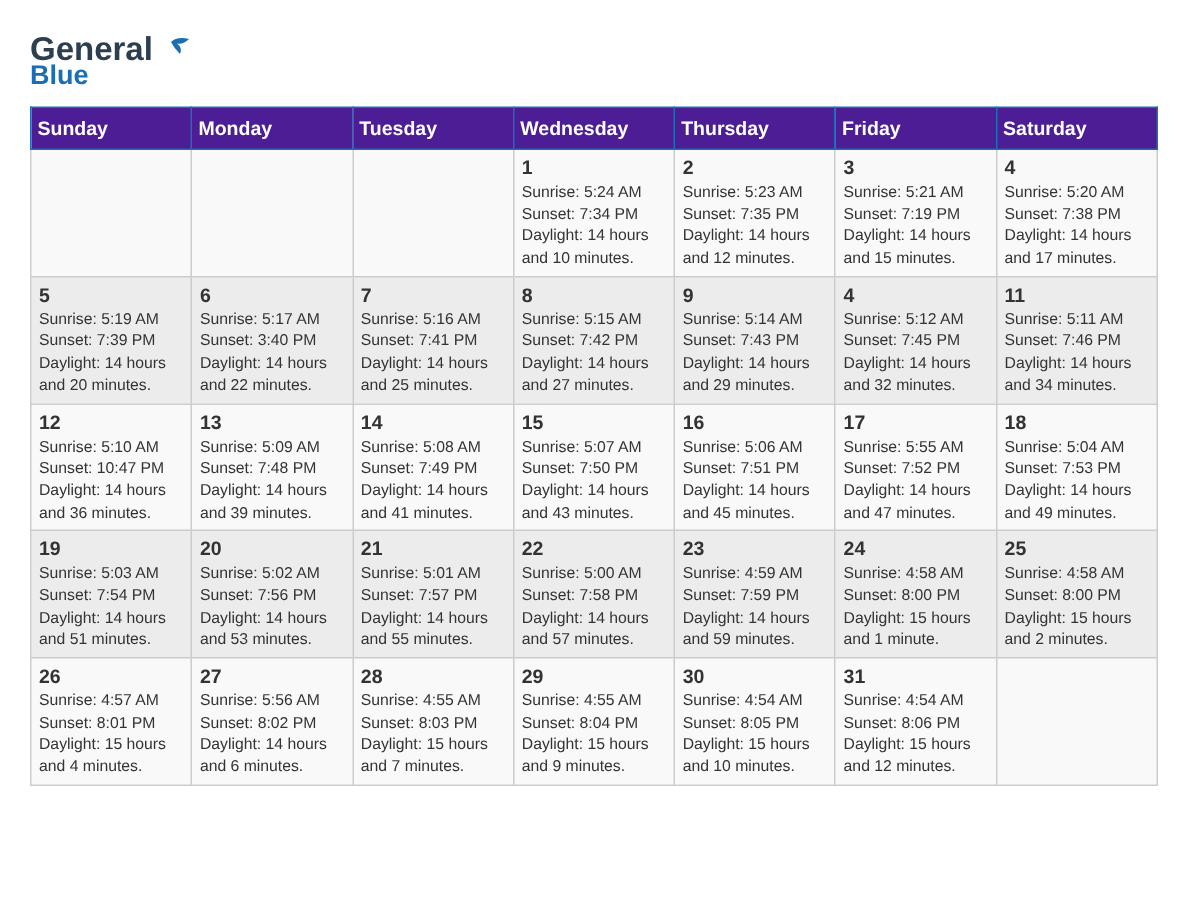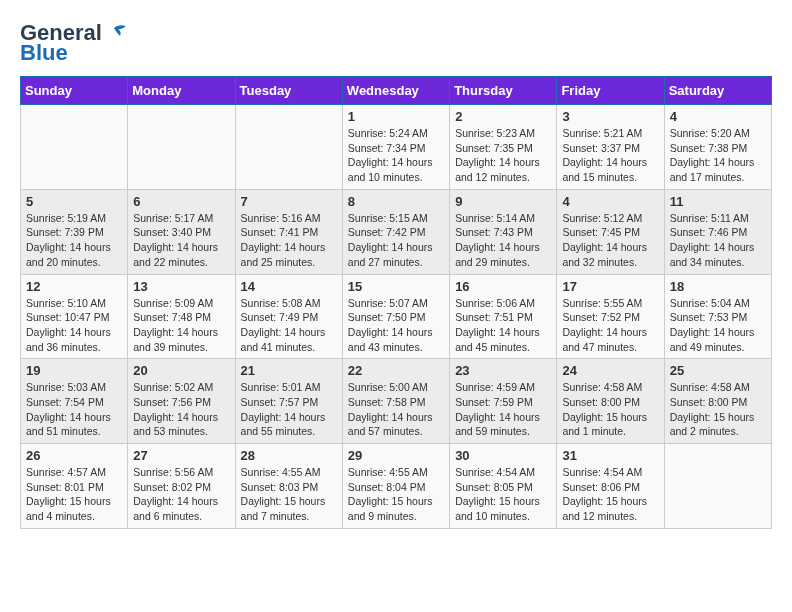--- a/index.html
+++ b/index.html
@@ -32,21 +32,21 @@
     .location {
       font-size: 16px;
       color: #2c3e50;
       font-weight: bold;
     }
     table {
       width: 100%;
       border-collapse: collapse;
     }
     thead tr th {
-      background-color: #6d28d9;
+      background-color: #4c1d95;
       color: #fff;
       font-size: 13px;
       font-weight: bold;
       padding: 6px 4px;
       text-align: left;
       border: 1px solid #1a6eb5;
     }
     tbody tr td {
       border: 1px solid #ccc;
       vertical-align: top;
@@ -76,21 +76,21 @@
 <body>
 
 <div class="header-area">
   <div class="logo">
     <div style="display:flex;align-items:center;gap:2px;">
       <span style="font-size:22px;font-weight:bold;color:#2c3e50;">General</span>
       <svg width="22" height="18" viewBox="0 0 22 18">
         <path d="M10 4 Q14 0 22 2 Q18 6 14 5 Q18 8 16 12 Q12 8 10 4Z" fill="#1a6eb5"></path>
       </svg>
     </div>
-    <span style="font-size:22px;font-weight:bold;color:#1a6eb5;margin-top:-6px;margin-left:0;">Blue</span>
+    <span style="font-size:18px;font-weight:bold;color:#1a6eb5;margin-top:-6px;margin-left:0;">Blue</span>
   </div>
   <div class="title-area">
     <div class="month-year"></div>
     <div class="location"></div>
   </div>
 </div>
 
 <table>
   <thead>
     <tr>
@@ -111,21 +111,21 @@
         <td>
           <span class="day-num">1</span>
           <div class="cell-content"><span>Sunrise: 5:24 AM</span><br><span>Sunset: 7:34 PM</span><br><span>Daylight: 14 hours and 10 minutes.</span></div>
         </td>
         <td>
           <span class="day-num">2</span>
           <div class="cell-content"><span>Sunrise: 5:23 AM</span><br><span>Sunset: 7:35 PM</span><br><span>Daylight: 14 hours and 12 minutes.</span></div>
         </td>
         <td>
           <span class="day-num">3</span>
-          <div class="cell-content"><span>Sunrise: 5:21 AM</span><br><span>Sunset: 3:37 PM</span><br><span>Daylight: 14 hours and 15 minutes.</span></div>
+          <div class="cell-content"><span>Sunrise: 5:21 AM</span><br><span>Sunset: 7:19 PM</span><br><span>Daylight: 14 hours and 15 minutes.</span></div>
         </td>
         <td>
           <span class="day-num">4</span>
           <div class="cell-content"><span>Sunrise: 5:20 AM</span><br><span>Sunset: 7:38 PM</span><br><span>Daylight: 14 hours and 17 minutes.</span></div>
         </td>
       </tr>
       <tr>
         <td>
           <span class="day-num">5</span>
           <div class="cell-content"><span>Sunrise: 5:19 AM</span><br><span>Sunset: 7:39 PM</span><br><span>Daylight: 14 hours and 20 minutes.</span></div>

